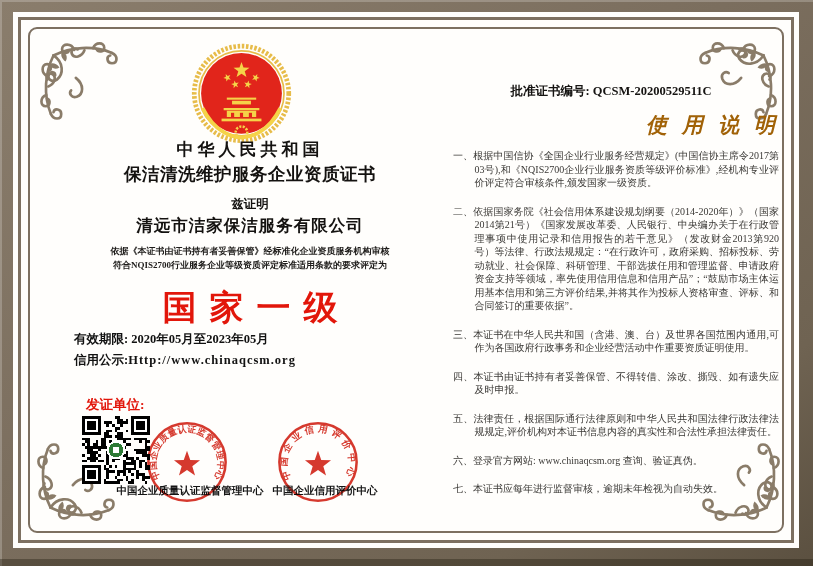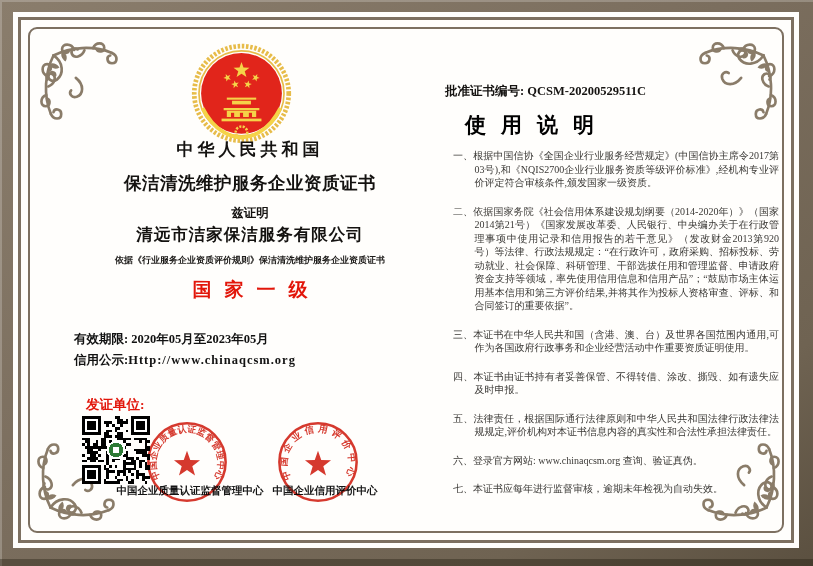--- a/index.html
+++ b/index.html
@@ -16,50 +16,50 @@
   .fl svg{width:100%;height:100%;overflow:visible;}
   .fl.tl{left:25px;top:28px;}
   .fl.tr{right:20px;top:28px;transform:rotate(90deg);}
   .fl.br{right:17px;bottom:25px;transform:rotate(180deg);}
   .fl.bl{left:22px;bottom:25px;transform:rotate(270deg);}
 
   .emblem{position:absolute;left:176px;top:31px;width:105px;height:105px;}
 
   .left-col{position:absolute;left:27px;top:126px;width:420px;text-align:center;color:#141210;}
   .country{font-size:17px;font-weight:bold;letter-spacing:4px;line-height:24px;}
-  .cert-title{font-size:17.5px;font-weight:bold;letter-spacing:.5px;line-height:25px;margin-top:9px;}
+  .cert-title{font-size:17.5px;font-weight:bold;letter-spacing:.5px;line-height:25px;margin-top:0;}
   .certify{font-size:12.5px;font-weight:bold;line-height:16px;margin-top:9px;}
   .company{font-size:16.5px;font-weight:bold;letter-spacing:1px;line-height:24px;margin-top:2px;}
   .basis{font-size:9px;font-weight:bold;color:#1e1c1a;line-height:13.5px;margin-top:7px;}
-  .grade{font-size:19px;font-weight:900;color:#e2160a;letter-spacing:13px;text-indent:13px;
-         line-height:36px;margin-top:4px;}
+  .grade{font-size:34px;font-weight:900;color:#e2160a;letter-spacing:13px;text-indent:13px;
+         line-height:36px;margin-top:18px;}
 
   .info{position:absolute;left:61px;top:317px;font-size:12.5px;font-weight:bold;color:#121212;}
   .info-line{line-height:21px;white-space:nowrap;}
   .info-line .lat{letter-spacing:1px;}
 
   .issuer{position:absolute;left:73px;top:384px;font-size:13.5px;font-weight:bold;color:#e2160a;}
 
   .qr{position:absolute;left:69px;top:404px;width:68px;height:68px;}
 
   .seal{position:absolute;width:84px;height:84px;z-index:3;mix-blend-mode:multiply;opacity:.92;}
   .seal.s1{left:132px;top:408px;}
   .seal.s2{left:263px;top:408px;}
   .seal text{font-weight:bold;}
   .seal.s1 text{font-size:10.6px;letter-spacing:.4px;}
   .seal.s2 text{font-size:11px;letter-spacing:4.5px;}
   .seal-caption{position:absolute;top:472px;font-size:10.5px;font-weight:bold;color:#141414;
          white-space:nowrap;transform:translateX(-50%);z-index:1;}
   .seal-caption.c1{left:177px;}
   .seal-caption.c2{left:312px;}
 
-  .approval{position:absolute;left:432px;top:71px;width:332px;text-align:left;
+  .approval{position:absolute;left:432px;top:71px;width:332px;text-align:center;
          font-size:12.5px;font-weight:bold;color:#161412;white-space:nowrap;}
-  .usage-title{position:absolute;left:437px;top:99px;width:340px;text-align:left;
-         font-size:21px;font-weight:600;color:#000000;letter-spacing:15px;text-indent:15px;}
+  .usage-title{position:absolute;left:437px;top:99px;width:340px;text-align:right;
+         font-size:21px;font-weight:600;color:#a16207;letter-spacing:15px;text-indent:15px;font-style:italic;}
   .instructions{position:absolute;left:434px;top:137px;width:332px;font-size:10px;
          line-height:13.5px;color:#3a3835;}
   .inst-item{padding-left:2.15em;text-indent:-2.15em;margin-bottom:15px;text-align:justify;margin-left:6px;}
 </style>
 </head>
 <body>
 
 <svg width="0" height="0" style="position:absolute" aria-hidden="true">
   <defs>
     <g id="star">
@@ -126,21 +126,22 @@
       <path d="M13,62 C24,84 40,90 50,90 C60,90 76,84 87,62" fill="none" stroke="#f5d348" stroke-width="3.6"></path>
       <circle cx="50" cy="85" r="5.5" fill="none" stroke="#f5d348" stroke-width="2.4" stroke-dasharray="2 1.3"></circle>
     </svg>
 
     <div class="left-col">
       <div class="country">中华人民共和国</div>
       <div class="cert-title">保洁清洗维护服务企业资质证书</div>
       <div class="certify">兹证明</div>
       <div class="company">清远市洁家保洁服务有限公司</div>
       <div class="basis">
-        <div>依据《行业服务企业资质评价规则》保洁清洗维护服务企业资质证书</div>
+        <div>依据《本证书由证书持有者妥善保管》经标准化企业资质服务机构审核</div>
+        <div>符合NQIS2700行业服务企业等级资质评定标准适用条款的要求评定为</div>
       </div>
       <div class="grade">国家一级</div>
     </div>
 
     <div class="info">
       <div class="info-line">
         <span>有效期限:</span>
         <span>2020年05月至2023年05月</span>
       </div>
       <div class="info-line">

